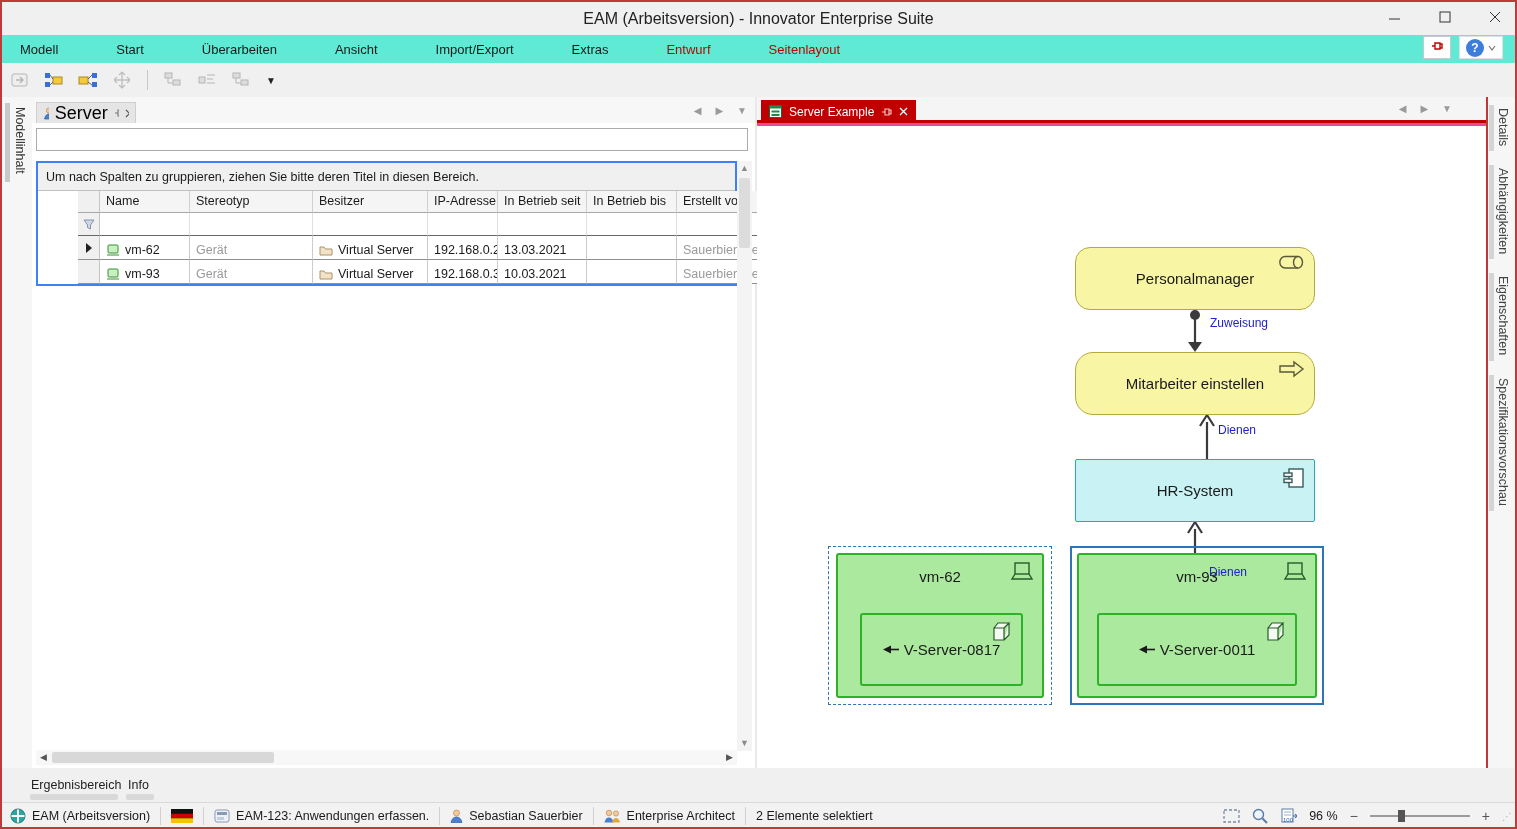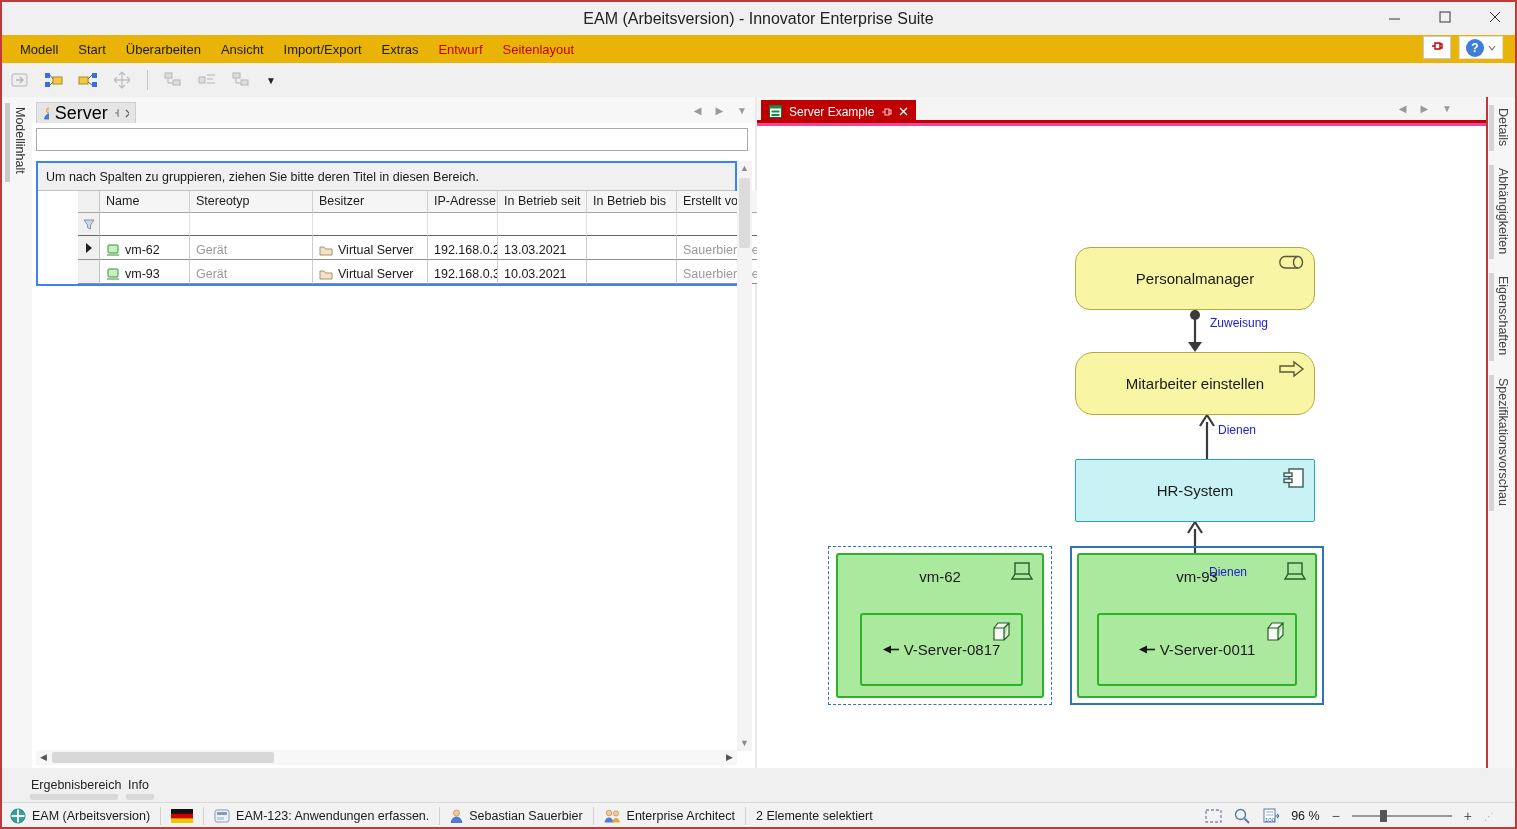--- a/index.html
+++ b/index.html
@@ -7,21 +7,21 @@
   body { font-family:"Liberation Sans","DejaVu Sans",sans-serif; font-size:13px; color:#1a1a1a; background:#f0f0f0; position:relative; }
   .window-frame { position:absolute; inset:0; border:2px solid #bE3B3B; pointer-events:none; z-index:99; }
 
   
   .titlebar { position:absolute; left:0; top:0; width:100%; height:35px; background:#f0f0f0; }
   .title-text { position:absolute; left:0; right:0; top:10px; text-align:center; font-size:16px; color:#222; }
   .win-controls { position:absolute; right:8px; top:4px; display:flex; gap:22px; }
   .win-btn { width:28px; height:26px; display:flex; align-items:center; justify-content:center; cursor:pointer; }
 
   
-  .menubar { position:absolute; left:0; top:35px; width:100%; height:28px; background:#eab308; display:flex; align-items:center; padding-left:20px; gap:20px; }
+  .menubar { position:absolute; left:0; top:35px; width:100%; height:28px; background:#5eead4; display:flex; align-items:center; padding-left:20px; gap:58px; }
   .menu-item { font-size:13px; color:#1a1a1a; cursor:pointer; white-space:nowrap; }
   .menu-item.accent { color:#c00000; }
   .menu-right { position:absolute; right:14px; top:36px; display:flex; gap:8px; align-items:center; }
   .pin-btn { width:28px; height:23px; border:1px solid #c8c8c8; background:#fff; display:flex; align-items:center; justify-content:center; cursor:pointer; }
   .help-btn { width:44px; height:23px; border:1px solid #e0e0e0; background:#fdfdfd; display:flex; align-items:center; justify-content:center; gap:4px; cursor:pointer; }
   .help-circle { width:18px; height:18px; border-radius:50%; background:#3d7edb; color:#fff; font-size:12px; font-weight:bold; display:flex; align-items:center; justify-content:center; }
 
   
   .toolbar { position:absolute; left:0; top:63px; width:100%; height:34px; background:#f0f0f0; display:flex; align-items:center; padding-left:8px; gap:10px; }
   .tb-icon { width:24px; height:22px; display:flex; align-items:center; justify-content:center; cursor:pointer; }
@@ -95,21 +95,21 @@
 
   
   .bottom-band { position:absolute; left:0; top:768px; width:100%; height:34px; background:#f0f0f0; }
   .bb-tab { position:absolute; top:10px; font-size:12.5px; color:#222; cursor:pointer; }
   .bb-thumb { position:absolute; top:26px; height:6px; background:#d9d9d9; border-radius:2px; }
 
   
   .statusbar { position:absolute; left:0; top:802px; width:100%; height:27px; background:#f2f2f2; border-top:1px solid #d9d9d9; display:flex; align-items:center; font-size:12.5px; }
   .sb-item { display:flex; align-items:center; gap:6px; padding:0 10px; height:100%; cursor:default; white-space:nowrap; }
   .sb-sep { width:1px; height:18px; background:#d0d0d0; }
-  .sb-right { margin-left:auto; display:flex; align-items:center; gap:12px; padding-right:22px; }
+  .sb-right { margin-left:auto; display:flex; align-items:center; gap:12px; padding-right:4px; }
   .zoom-track { position:relative; width:100px; height:2px; background:#9a9a9a; }
   .zoom-thumb { position:absolute; left:28px; top:-5px; width:7px; height:12px; background:#555; cursor:pointer; }
   .zoom-sign { color:#555; font-size:14px; cursor:pointer; }
   .sb-icon-btn { cursor:pointer; display:flex; align-items:center; }
   .grip { color:#b5b5b5; font-size:10px; letter-spacing:1px; }
 </style>
 </head>
 <body>
 
 <div class="titlebar">

